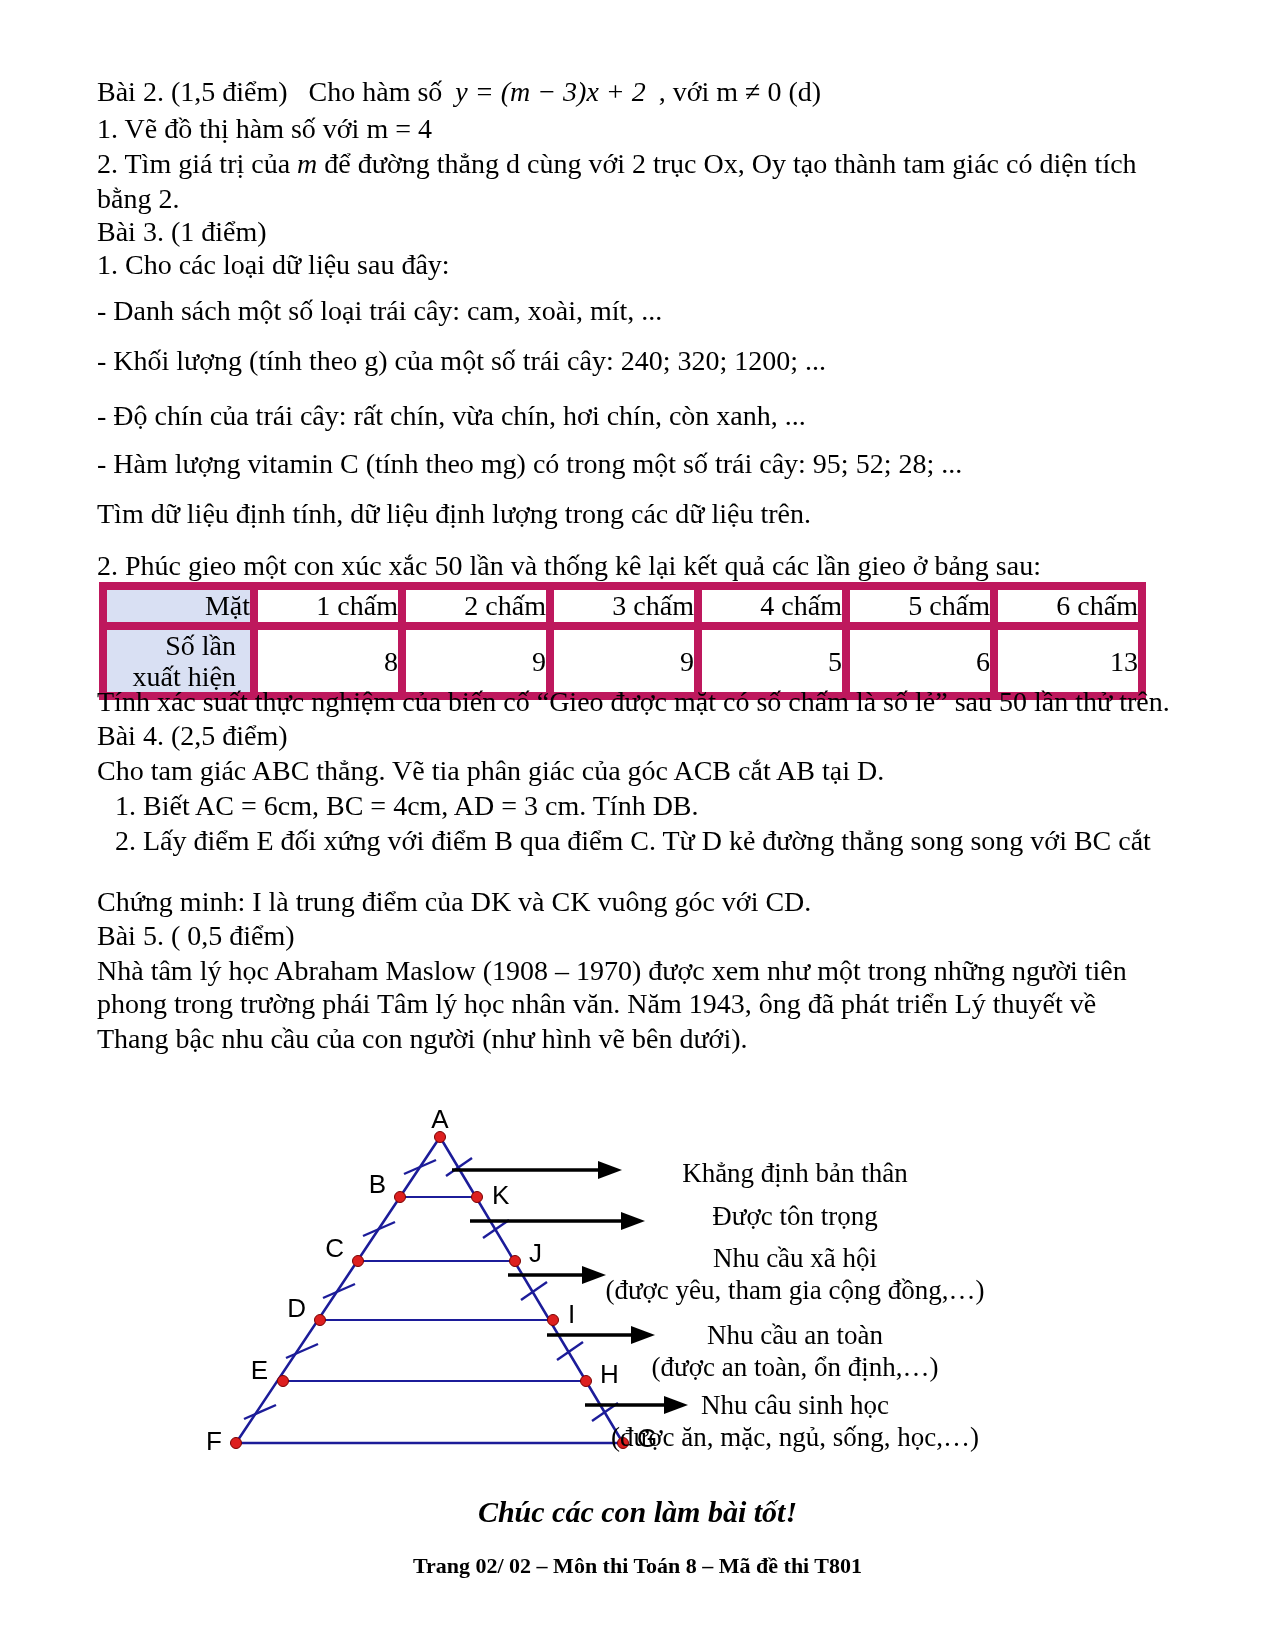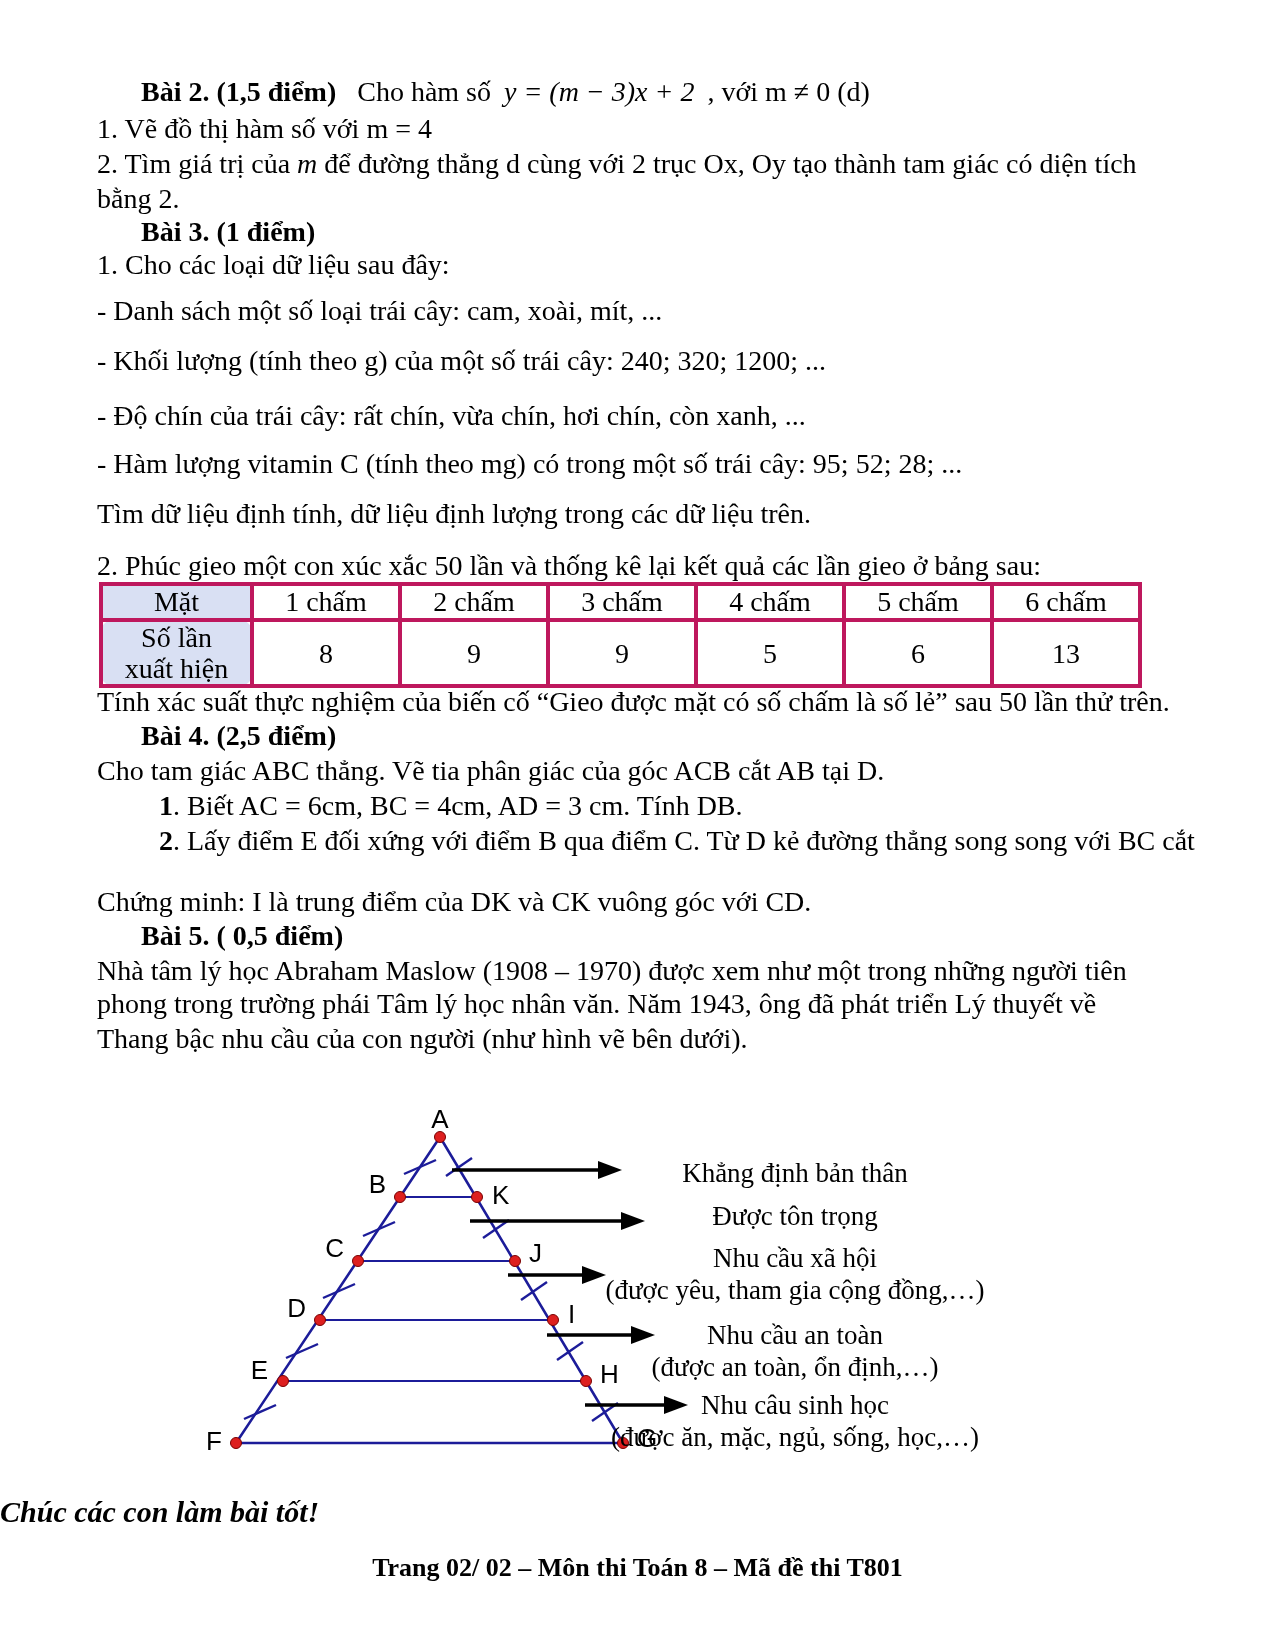--- a/index.html
+++ b/index.html
@@ -13,39 +13,39 @@
     font-size: 28px;
     color: #000;
     overflow: hidden;
   }
   .line {
     position: absolute;
     left: 97px;
     line-height: 34px;
     white-space: nowrap;
   }
-  .b { font-weight: bold; margin-left: 44px; }
+  .b { font-weight: normal; }
   .it { font-style: italic; }
   .math { font-style: italic; padding: 0 6px; }
   .heading-gap { margin-right: 14px; }
   .indent { padding-left: 18px; }
 
   
   .freq-table {
     position: absolute;
     left: 99px;
     top: 582px;
     width: 1041px;
     border-collapse: collapse;
     table-layout: fixed;
     font-size: 28px;
   }
   .freq-table td {
-    border: 4px solid #be185d;
-    text-align: center;
+    border: 8px solid #be185d;
+    text-align: right;
     vertical-align: middle;
     padding: 0;
   }
   .freq-table .hrow td { height: 35px; line-height: 32px; }
   .freq-table .drow td { height: 66px; line-height: 31px; }
   .freq-table td.lab { background: #d9e0f3; }
   .freq-table col.c0 { width: 151px; }
   .freq-table col.cn { width: 148px; }
 
   
@@ -62,31 +62,32 @@
     text-align: center;
     font-size: 27px;
     line-height: 31px;
     white-space: nowrap;
   }
 
   .footer-wish {
     position: absolute;
     left: 0; width: 1275px;
     top: 1495px;
+    text-align: center;
     font-weight: bold;
     font-style: italic;
     font-size: 30px;
   }
   .footer-page {
     position: absolute;
     left: 0; width: 1275px;
     top: 1553px;
     text-align: center;
     font-weight: bold;
-    font-size: 26px;
+    font-size: 22px;
   }
 </style>
 </head>
 <body>
 
 <div class="page">
 
   <div class="line" style="top:75px">
     <span class="b heading-gap">Bài 2. (1,5 điểm)</span>
     <span>Cho hàm số</span>

